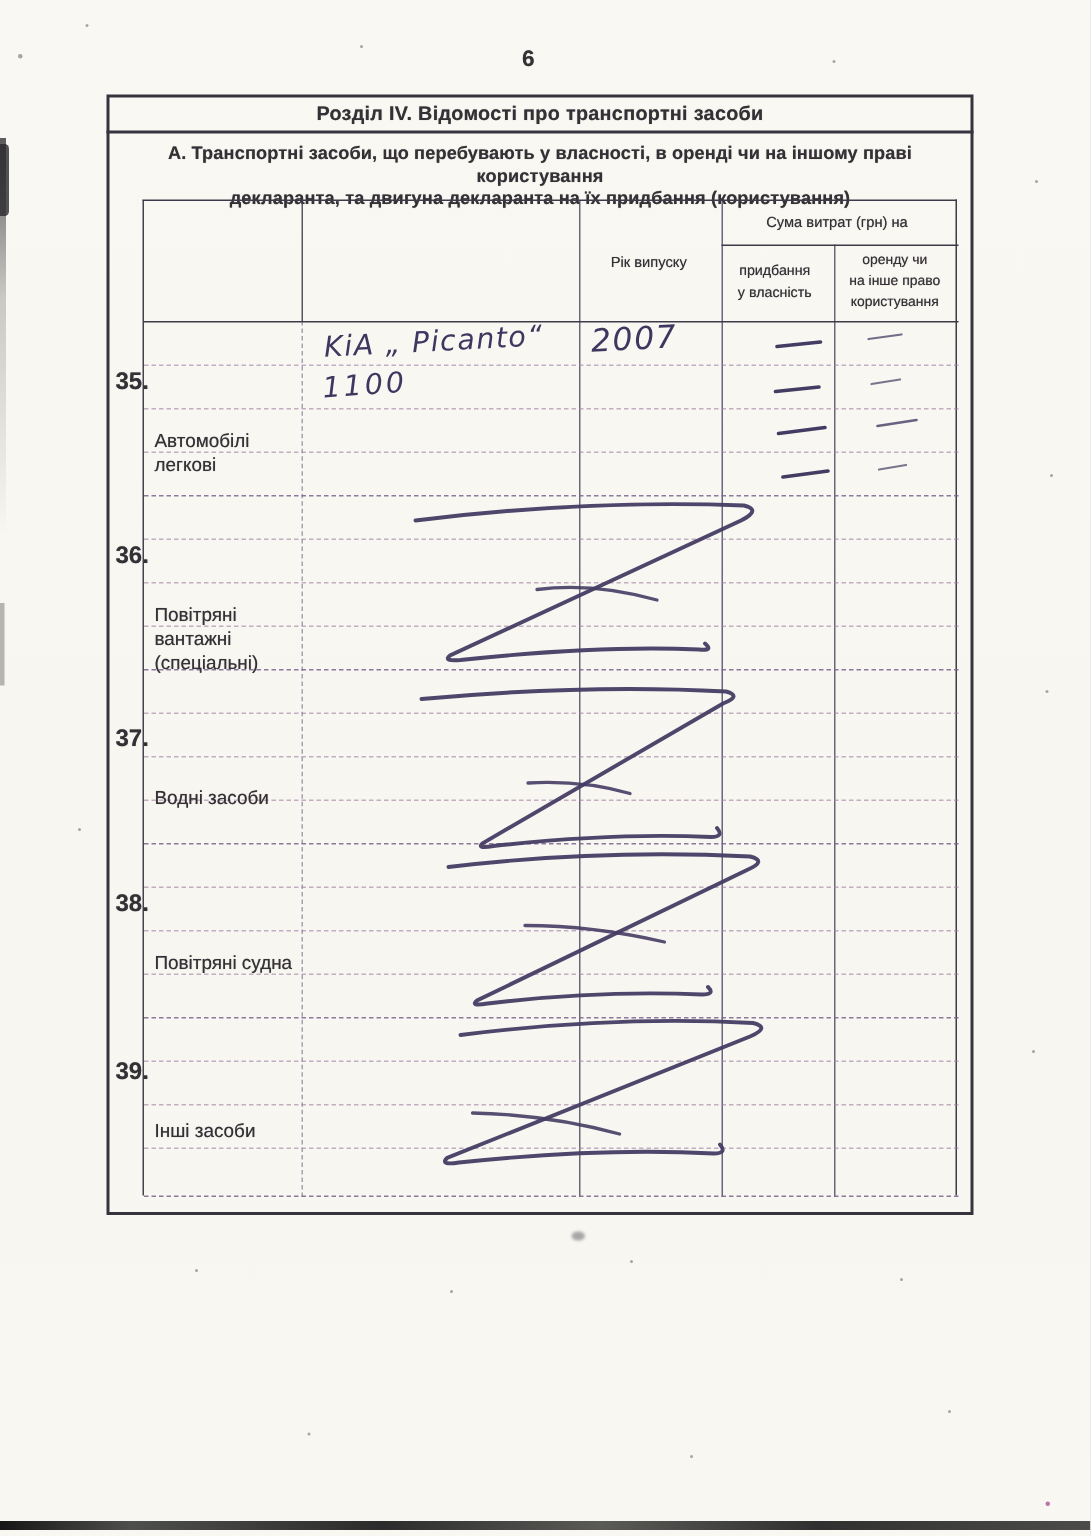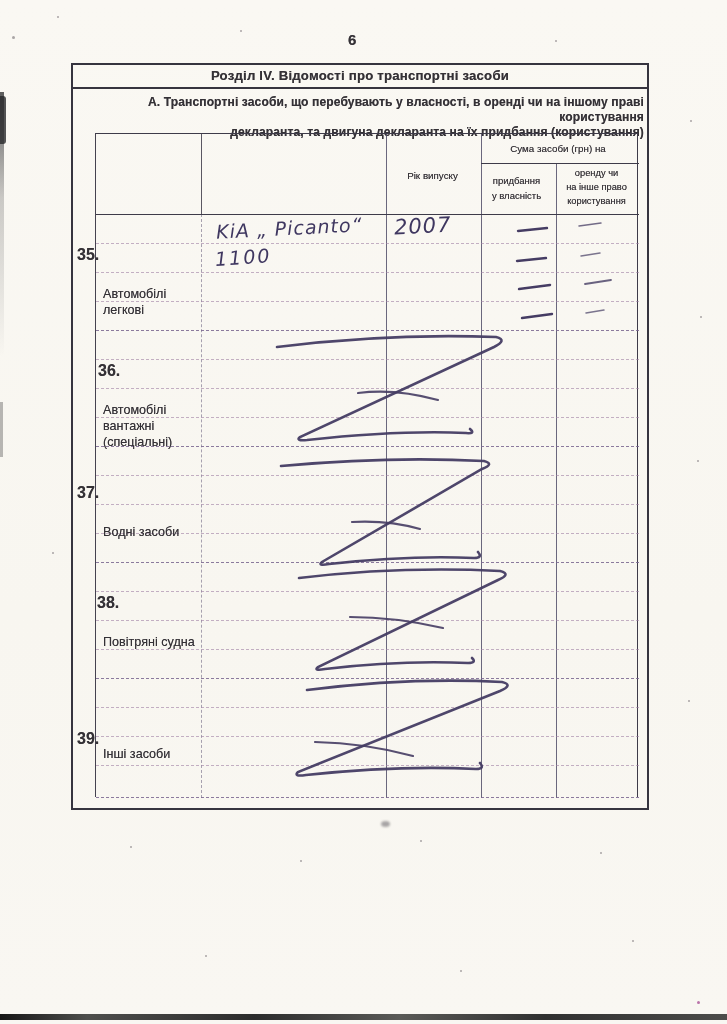--- a/index.html
+++ b/index.html
@@ -7,21 +7,21 @@
     position:relative;width:727px;height:1024px;margin:0 auto;
     background:linear-gradient(180deg,#faf8f3 0%,#f8f6f0 60%,#f9f7f2 100%);
     overflow:hidden;font-family:"Liberation Sans",sans-serif;color:#2e2c2e;
   }
   .abs{position:absolute;}
   .printed{color:#343136;text-shadow:0 0 .5px rgba(50,46,54,.65);}
   .pageno{left:348px;top:31px;font-size:15px;font-weight:700;letter-spacing:1px;}
   .outer-box{left:71px;top:63px;width:578px;height:747px;border:2px solid #36343f;box-sizing:border-box;}
   .title-band{left:71px;top:63px;width:578px;height:26px;border-bottom:2px solid #36343f;box-sizing:border-box;
     display:flex;align-items:center;justify-content:center;font-size:13.2px;font-weight:700;letter-spacing:.2px;}
-  .subtitle{left:76px;top:95px;width:568px;text-align:right;font-size:12.1px;font-weight:600;line-height:15px;letter-spacing:.1px;}
+  .subtitle{left:76px;top:95px;width:568px;text-align:center;font-size:12.1px;font-weight:600;line-height:15px;letter-spacing:.1px;}
   
   .tbl{left:95px;top:133px;width:543px;height:664px;border-top:1.8px solid #3e3b49;
     border-left:1.4px solid #45424f;border-right:1.4px solid #3e3b49;box-sizing:border-box;}
   .vline{position:absolute;width:1.2px;background:#514d68;opacity:.85;}
   .vline-dash{position:absolute;width:0;border-left:1px dashed rgba(98,90,120,.55);}
   .hline-solid{position:absolute;height:1.4px;background:#3e3b49;}
   .hline-dot{position:absolute;height:0;border-top:1px dashed rgba(158,126,164,.6);}
   .hline-sec{position:absolute;height:0;border-top:1.3px dashed rgba(120,100,142,.85);}
   .hdr{position:absolute;text-align:center;line-height:15px;}
   .hdr .l{white-space:nowrap;}
@@ -83,45 +83,45 @@
     <div class="hline-dot" style="left:0;top:573px;width:543px;"></div>
     <div class="hline-dot" style="left:0;top:602px;width:543px;"></div>
     <div class="hline-dot" style="left:0;top:631px;width:543px;"></div>
     <div class="hline-sec" style="left:0;top:663px;width:543px;"></div>
   </div>
 
   <div class="abs printed hdr" style="left:385px;top:168px;width:95px;font-size:9.8px;">
     <div class="l">Рік випуску</div>
   </div>
   <div class="abs printed hdr" style="left:478px;top:141px;width:160px;font-size:9.8px;">
-    <div class="l">Сума засоби (грн) на</div>
+    <div class="l">Сума витрат (грн) на</div>
   </div>
   <div class="abs printed hdr" style="left:478px;top:173px;width:77px;font-size:9.5px;">
     <div class="l">придбання</div>
     <div class="l">у власність</div>
   </div>
   <div class="abs printed hdr" style="left:555px;top:166px;width:83px;font-size:9.3px;line-height:14px;">
     <div class="l">оренду чи</div>
     <div class="l">на інше право</div>
     <div class="l">користування</div>
   </div>
 
   <div class="abs printed rownum" style="left:77px;top:246px;">35.</div>
   <div class="abs printed rowlabel" style="left:103px;top:246px;">Автомобілі легкові</div>
 
-  <div class="abs printed rownum" style="left:77px;top:362px;margin-left:21px;">36.</div>
-  <div class="abs printed rowlabel" style="left:103px;top:362px;">Автомобілі вантажні (спеціальні)</div>
+  <div class="abs printed rownum" style="left:77px;top:362px;">36.</div>
+  <div class="abs printed rowlabel" style="left:103px;top:362px;">Повітряні вантажні (спеціальні)</div>
 
   <div class="abs printed rownum" style="left:77px;top:484px;">37.</div>
   <div class="abs printed rowlabel" style="left:103px;top:484px;">Водні засоби</div>
 
-  <div class="abs printed rownum" style="left:77px;top:594px;margin-left:20px;">38.</div>
+  <div class="abs printed rownum" style="left:77px;top:594px;">38.</div>
   <div class="abs printed rowlabel" style="left:103px;top:594px;">Повітряні судна</div>
 
-  <div class="abs printed rownum" style="left:77px;top:730px;">39.</div>
+  <div class="abs printed rownum" style="left:77px;top:706px;">39.</div>
   <div class="abs printed rowlabel" style="left:103px;top:706px;">Інші засоби</div>
 
   <div class="abs ink" style="left:216px;top:217px;font-size:19px;letter-spacing:1px;transform:rotate(-3deg);">KiA „ Picanto“</div>
   <div class="abs ink" style="left:215px;top:246px;font-size:19px;letter-spacing:2px;transform:rotate(-4deg);">1100</div>
   <div class="abs ink" style="left:394px;top:214px;font-size:21px;letter-spacing:1px;transform:rotate(-3deg);">2007</div>
 
   <svg width="727" height="1024" viewBox="0 0 727 1024">
     <g stroke="#453c63" fill="none" stroke-linecap="round">
 
       <path d="M518 231 L547 228" stroke-width="2.4"></path>

